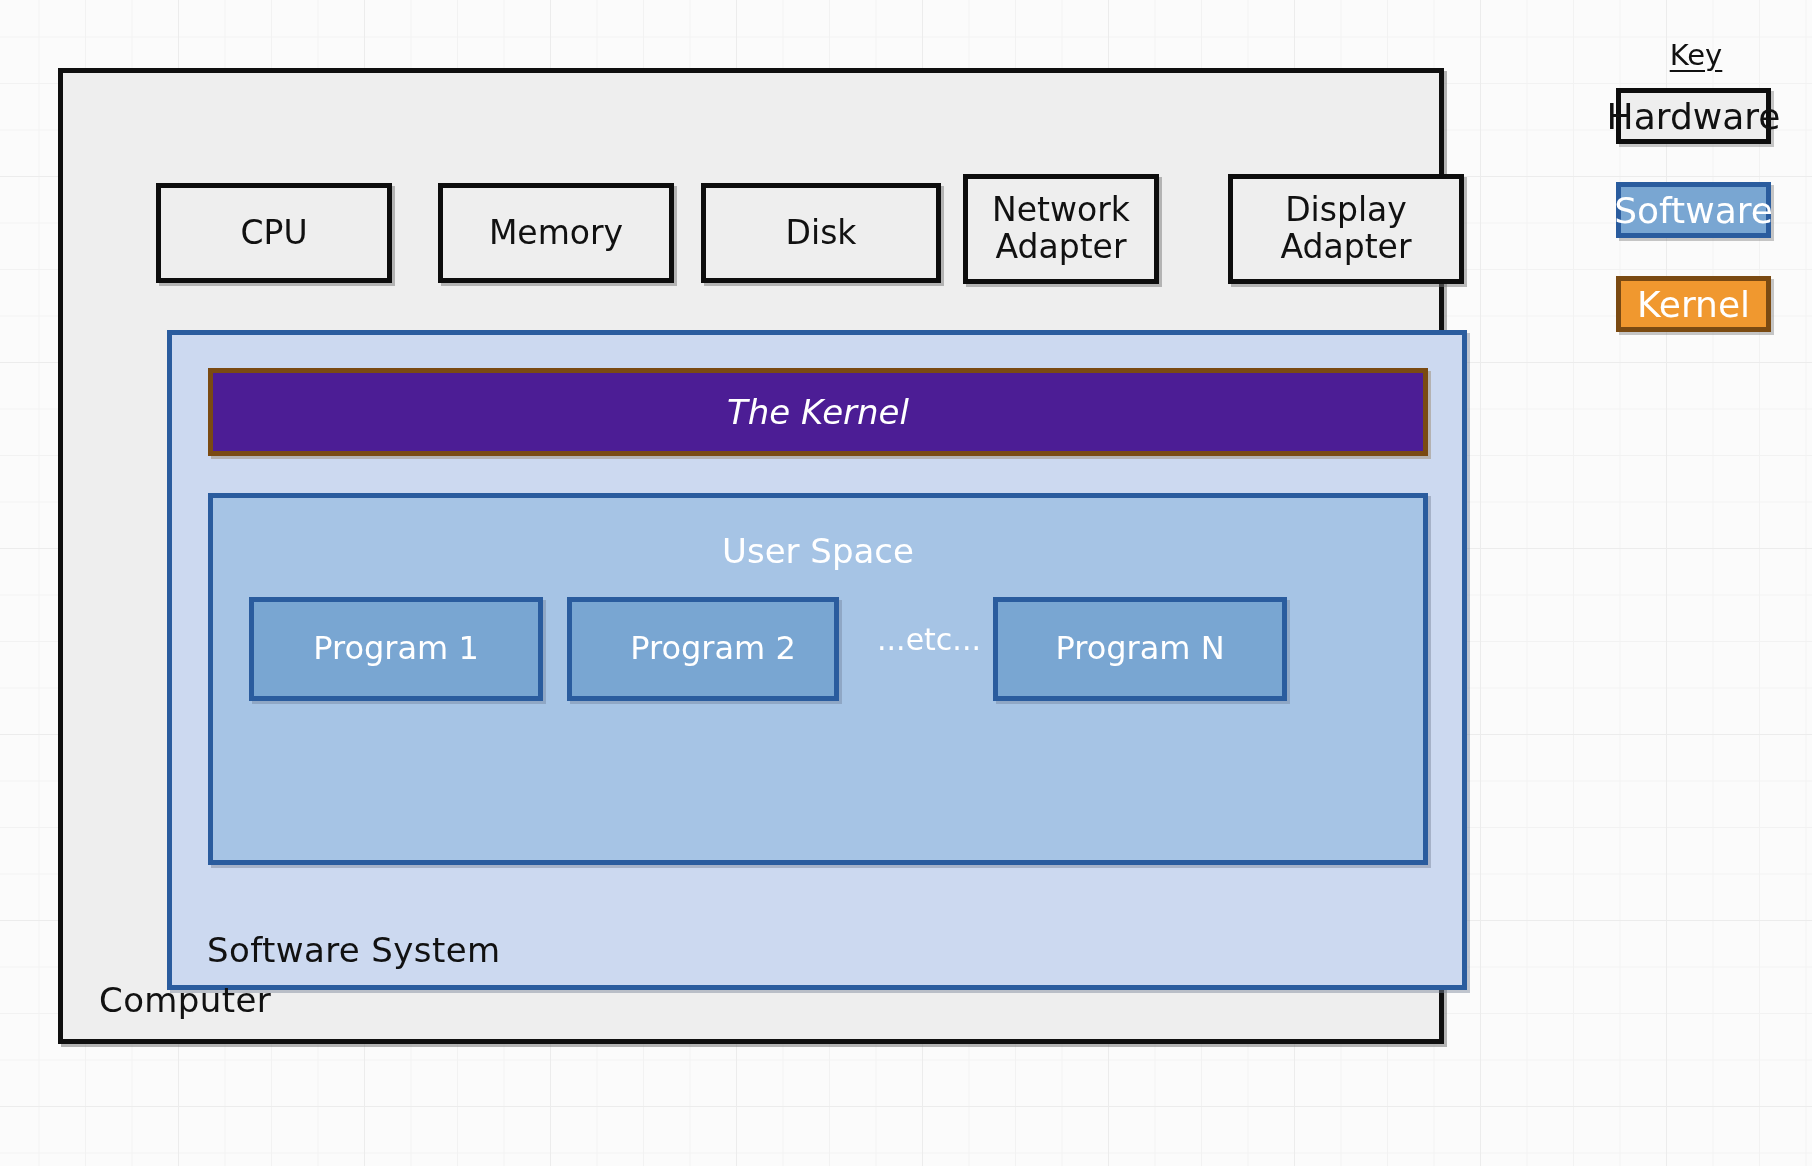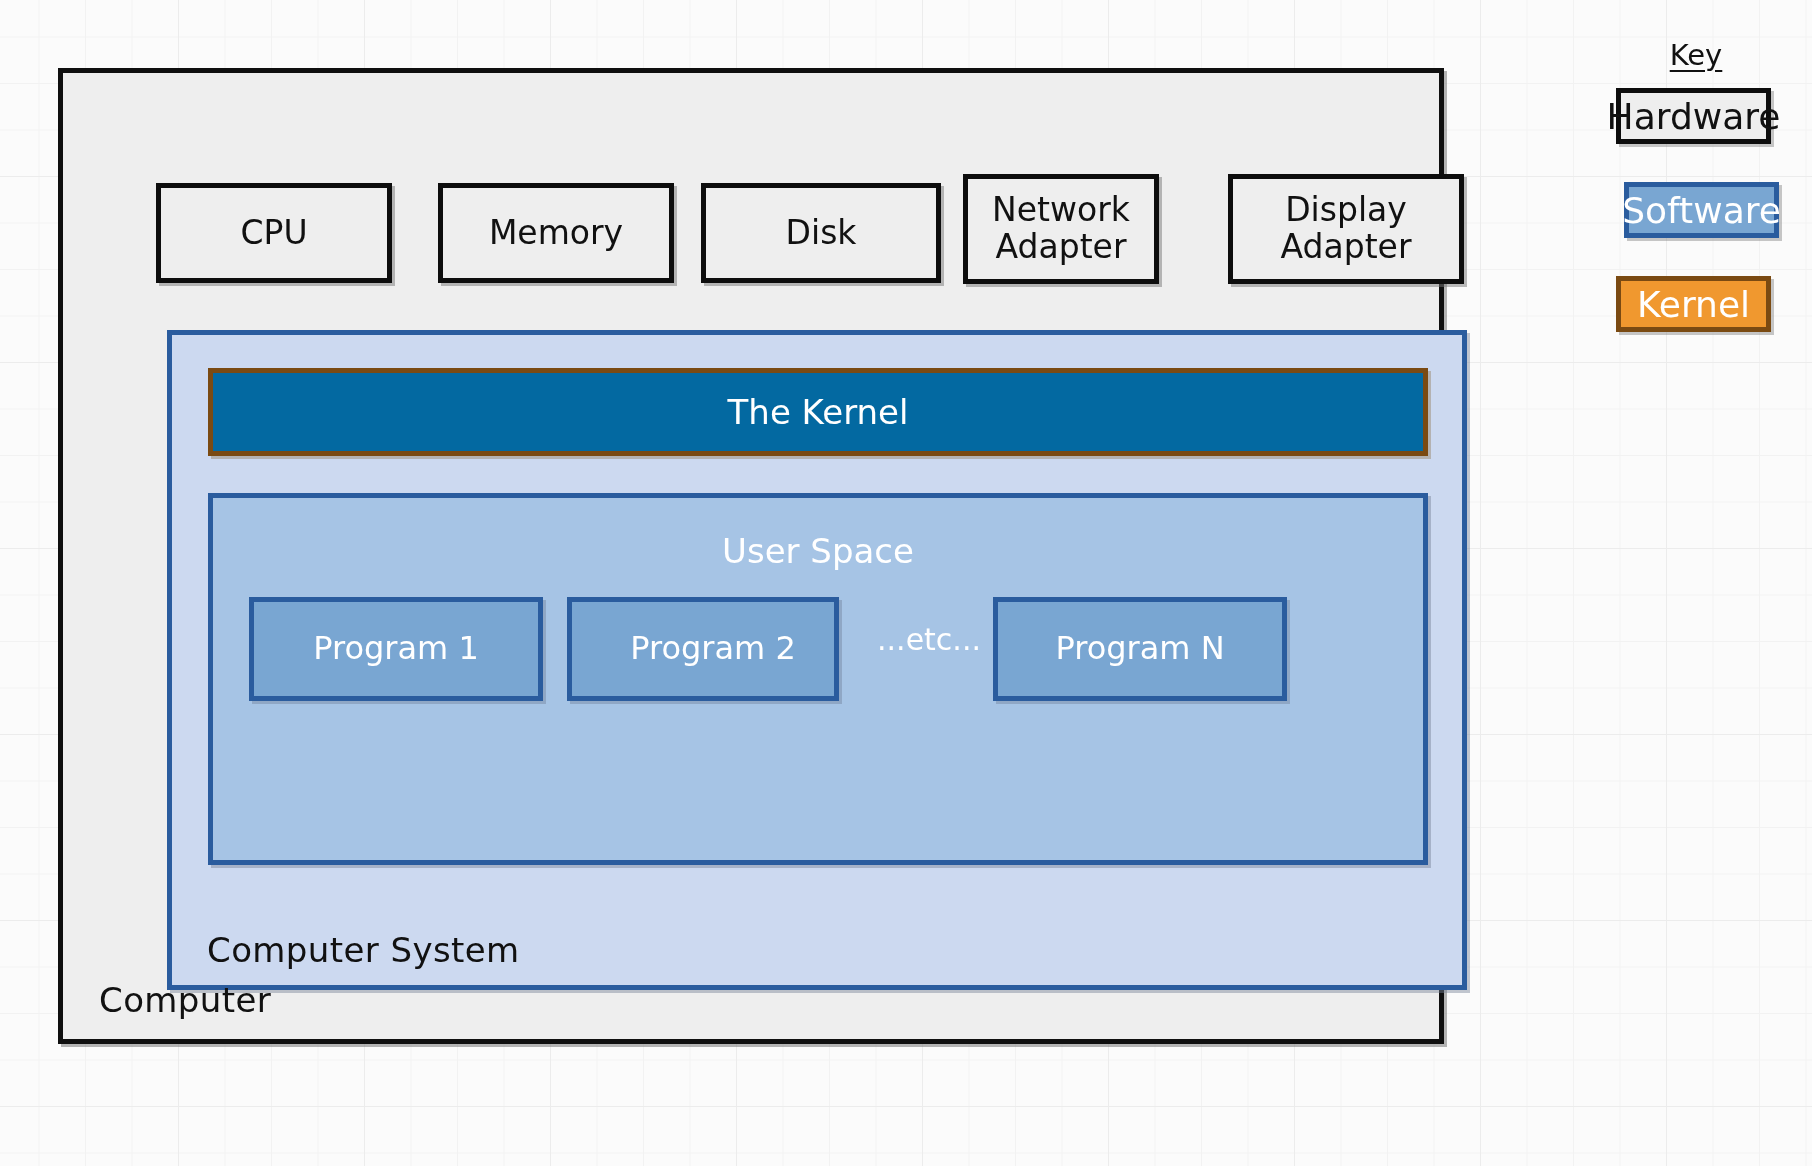--- a/index.html
+++ b/index.html
@@ -98,25 +98,26 @@
     color: #111;
     letter-spacing: 0.4px;
   }
 
   
   #kernel-box {
     left: 36px;
     top: 33px;
     width: 1220px;
     height: 88px;
-    background: #0369a1;
+    background: #4c1d95;
     border: 5px solid #7a4a12;
     color: #ffffff;
     font-size: 34px;
     box-shadow: 3px 3px 0 0 rgba(150,130,100,0.45);
+    font-style: italic;
   }
 
   
   #user-space-box {
     left: 36px;
     top: 158px;
     width: 1220px;
     height: 372px;
     background: #a6c4e5;
     border: 5px solid #2a5c9e;
@@ -185,21 +186,20 @@
   }
   #key-hardware {
     background: #eeeeee;
     border: 5px solid #0d0d0d;
     color: #111;
   }
   #key-software {
     background: #79a6d2;
     border: 5px solid #2a5c9e;
     color: #ffffff;
-    margin-left: 8px;
   }
   #key-kernel {
     background: #f0982f;
     border: 5px solid #7a4a12;
     color: #ffffff;
     margin-bottom: 0;
   }
 </style>
 </head>
 <body>
@@ -245,21 +245,21 @@
           <span>Program 2</span>
         </div>
 
         <div id="etc-label">...etc...</div>
 
         <div class="box prog-box" id="prog-n">
           <span>Program N</span>
         </div>
       </div>
 
-      <div id="os-label">Computer System</div>
+      <div id="os-label">Software System</div>
     </div>
 
     <div id="computer-label">Computer</div>
   </div>
 
   <div id="key-panel">
     <div id="key-title">Key</div>
 
     <div class="key-box" id="key-hardware">
       <span>Hardware</span>

